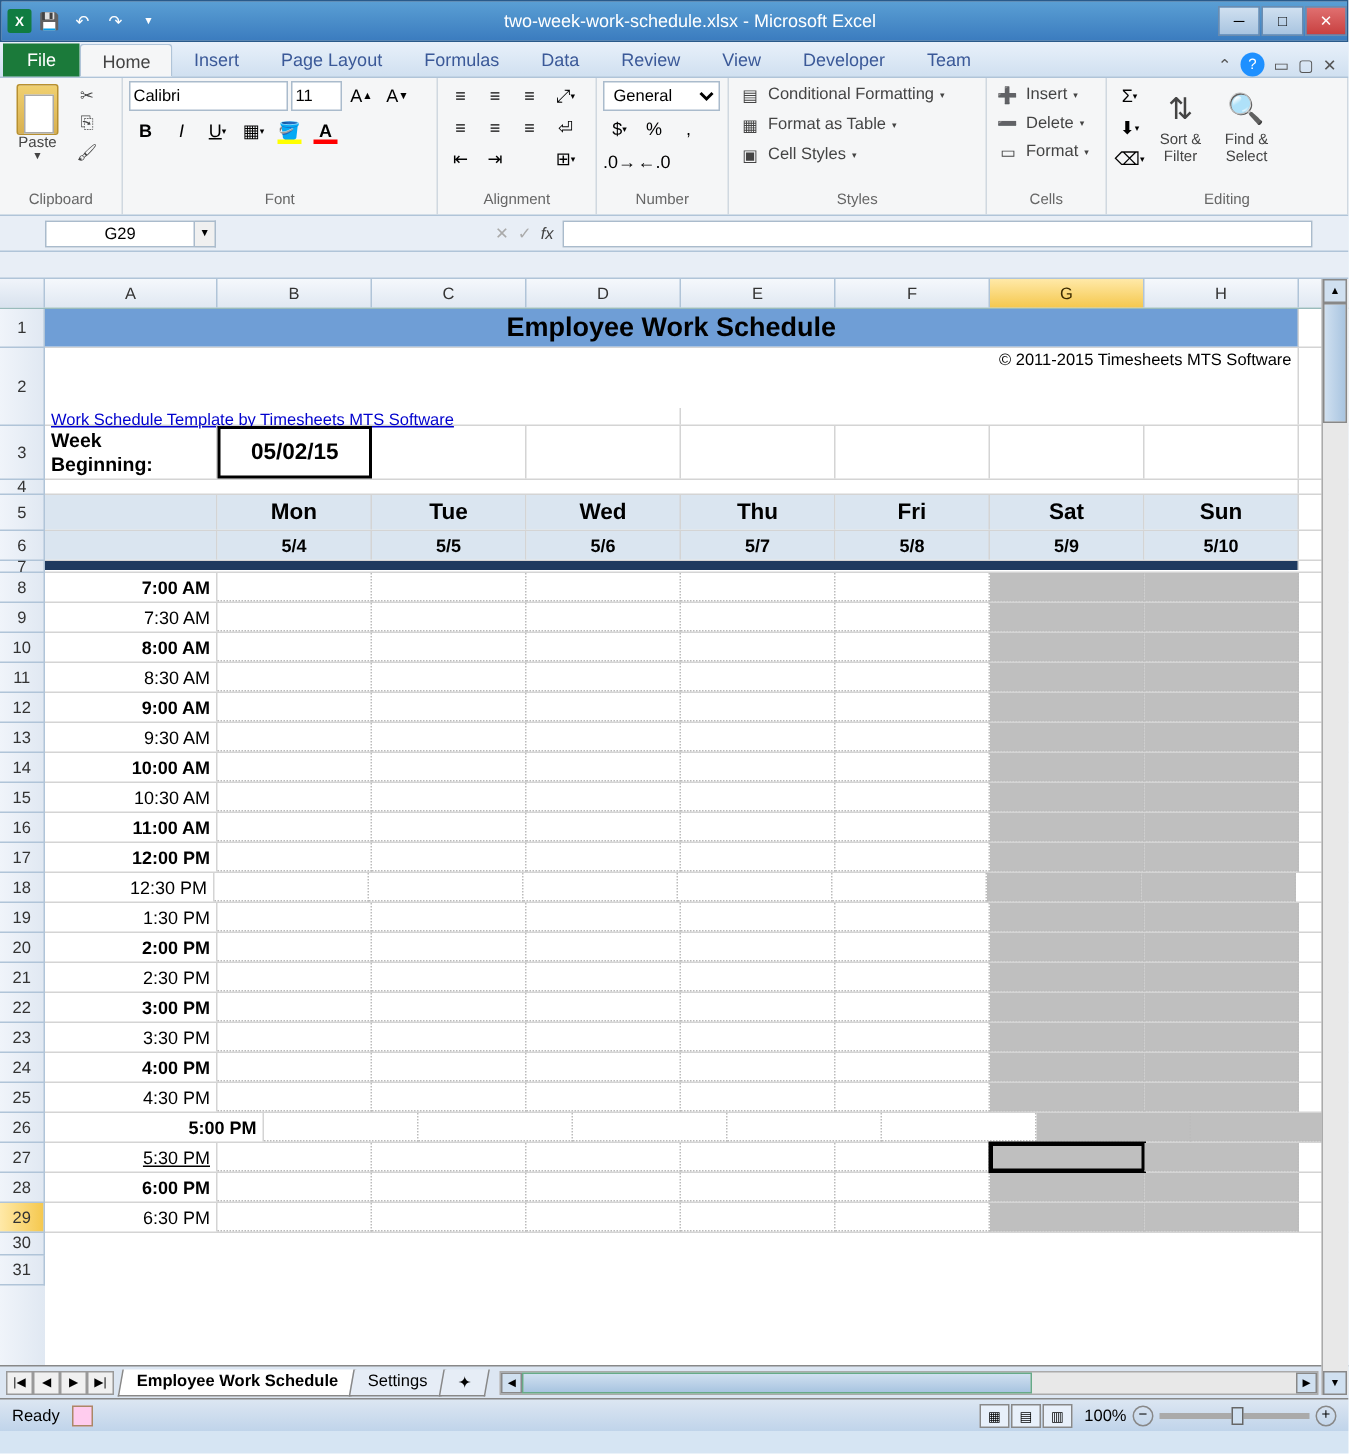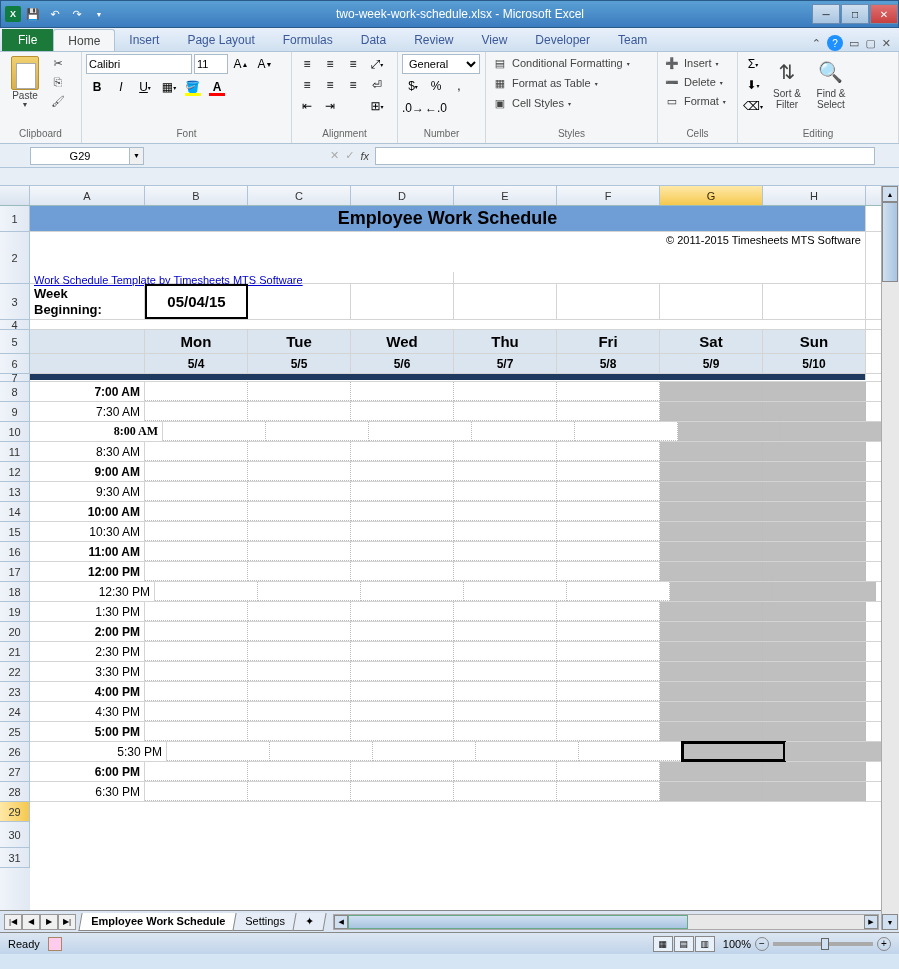--- a/index.html
+++ b/index.html
@@ -361,34 +361,34 @@
         <div class="rh" style="height: 20px;">20</div>
         <div class="rh" style="height: 20px;">21</div>
         <div class="rh" style="height: 20px;">22</div>
         <div class="rh" style="height: 20px;">23</div>
         <div class="rh" style="height: 20px;">24</div>
         <div class="rh" style="height: 20px;">25</div>
         <div class="rh" style="height: 20px;">26</div>
         <div class="rh" style="height: 20px;">27</div>
         <div class="rh" style="height: 20px;">28</div>
         <div class="rh sel" style="height: 20px;">29</div>
-        <div class="rh" style="height: 26px;">30</div>
+        <div class="rh" style="height: 15px;">30</div>
         <div class="rh" style="height: 20px;">31</div>
       </div>
     <div class="cells" id="cells">
         <div class="cell-row" style="height: 26px;">
           <div class="cell sheet-title" style="width: 836px;">Employee Work Schedule</div>
         </div>
         <div class="cell-row" style="height: 52px;">
           <div class="cell link-cell" style="width: 424px; align-items: flex-start; padding-top: 2px;">Work Schedule Template by Timesheets MTS Software</div>
           <div class="cell copy-cell" style="width: 412px; align-items: flex-start; padding-top: 2px;">© 2011-2015 Timesheets MTS Software</div>
         </div>
         <div class="cell-row" style="height: 36px;">
           <div class="cell week-label" style="width: 115px; line-height: 1.2;">Week<br>Beginning:</div>
-          <div class="cell date-box" style="width: 103px;">05/04/15</div>
+          <div class="cell date-box" style="width: 103px;">05/02/15</div>
           <div class="cell " style="width: 103px;"></div>
           <div class="cell " style="width: 103px;"></div>
           <div class="cell " style="width: 103px;"></div>
           <div class="cell " style="width: 103px;"></div>
           <div class="cell " style="width: 103px;"></div>
           <div class="cell " style="width: 103px;"></div>
         </div>
         <div class="cell-row" style="height: 10px;">
           <div class="cell " style="width: 836px;"></div>
         </div>
@@ -429,21 +429,21 @@
           <div class="cell time-reg" style="width: 115px;">7:30 AM</div>
           <div class="cell sc" style="width: 103px;"></div>
           <div class="cell sc" style="width: 103px;"></div>
           <div class="cell sc" style="width: 103px;"></div>
           <div class="cell sc" style="width: 103px;"></div>
           <div class="cell sc" style="width: 103px;"></div>
           <div class="cell sc wkend" style="width: 103px;"></div>
           <div class="cell sc wkend" style="width: 103px;"></div>
         </div>
         <div class="cell-row schedule-row" style="height: 20px;">
-          <div class="cell time-bold" style="width: 133px; font-family: Liberation Serif, serif;">8:00 AM</div>
+          <div class="cell time-bold" style="width: 115px;">8:00 AM</div>
           <div class="cell sc" style="width: 103px;"></div>
           <div class="cell sc" style="width: 103px;"></div>
           <div class="cell sc" style="width: 103px;"></div>
           <div class="cell sc" style="width: 103px;"></div>
           <div class="cell sc" style="width: 103px;"></div>
           <div class="cell sc wkend" style="width: 103px;"></div>
           <div class="cell sc wkend" style="width: 103px;"></div>
         </div>
         <div class="cell-row schedule-row" style="height: 20px;">
           <div class="cell time-reg" style="width: 115px;">8:30 AM</div>
@@ -509,21 +509,21 @@
           <div class="cell time-bold" style="width: 115px;">12:00 PM</div>
           <div class="cell sc" style="width: 103px;"></div>
           <div class="cell sc" style="width: 103px;"></div>
           <div class="cell sc" style="width: 103px;"></div>
           <div class="cell sc" style="width: 103px;"></div>
           <div class="cell sc" style="width: 103px;"></div>
           <div class="cell sc wkend" style="width: 103px;"></div>
           <div class="cell sc wkend" style="width: 103px;"></div>
         </div>
         <div class="cell-row schedule-row" style="height: 20px;">
-          <div class="cell time-reg" style="width: 113px; margin-left: 12px;">12:30 PM</div>
+          <div class="cell time-reg" style="width: 113px;">12:30 PM</div>
           <div class="cell sc" style="width: 103px;"></div>
           <div class="cell sc" style="width: 103px;"></div>
           <div class="cell sc" style="width: 103px;"></div>
           <div class="cell sc" style="width: 103px;"></div>
           <div class="cell sc" style="width: 103px;"></div>
           <div class="cell sc wkend" style="width: 103px;"></div>
           <div class="cell sc wkend" style="width: 103px;"></div>
         </div>
         <div class="cell-row schedule-row" style="height: 20px;">
           <div class="cell time-reg" style="width: 115px;">1:30 PM</div>
@@ -549,20 +549,30 @@
           <div class="cell time-reg" style="width: 115px;">2:30 PM</div>
           <div class="cell sc" style="width: 103px;"></div>
           <div class="cell sc" style="width: 103px;"></div>
           <div class="cell sc" style="width: 103px;"></div>
           <div class="cell sc" style="width: 103px;"></div>
           <div class="cell sc" style="width: 103px;"></div>
           <div class="cell sc wkend" style="width: 103px;"></div>
           <div class="cell sc wkend" style="width: 103px;"></div>
         </div>
         <div class="cell-row schedule-row" style="height: 20px;">
+          <div class="cell time-bold" style="width: 115px;">3:00 PM</div>
+          <div class="cell sc" style="width: 103px;"></div>
+          <div class="cell sc" style="width: 103px;"></div>
+          <div class="cell sc" style="width: 103px;"></div>
+          <div class="cell sc" style="width: 103px;"></div>
+          <div class="cell sc" style="width: 103px;"></div>
+          <div class="cell sc wkend" style="width: 103px;"></div>
+          <div class="cell sc wkend" style="width: 103px;"></div>
+        </div>
+        <div class="cell-row schedule-row" style="height: 20px;">
           <div class="cell time-reg" style="width: 115px;">3:30 PM</div>
           <div class="cell sc" style="width: 103px;"></div>
           <div class="cell sc" style="width: 103px;"></div>
           <div class="cell sc" style="width: 103px;"></div>
           <div class="cell sc" style="width: 103px;"></div>
           <div class="cell sc" style="width: 103px;"></div>
           <div class="cell sc wkend" style="width: 103px;"></div>
           <div class="cell sc wkend" style="width: 103px;"></div>
         </div>
         <div class="cell-row schedule-row" style="height: 20px;">
@@ -578,32 +588,32 @@
         <div class="cell-row schedule-row" style="height: 20px;">
           <div class="cell time-reg" style="width: 115px; padding-left: 44px;">4:30 PM</div>
           <div class="cell sc" style="width: 103px;"></div>
           <div class="cell sc" style="width: 103px;"></div>
           <div class="cell sc" style="width: 103px;"></div>
           <div class="cell sc" style="width: 103px;"></div>
           <div class="cell sc" style="width: 103px;"></div>
           <div class="cell sc wkend" style="width: 103px;"></div>
           <div class="cell sc wkend" style="width: 103px;"></div>
         </div>
-        <div class="cell-row schedule-row" style="height: 20px;">
+        <div class="cell-row schedule-row" style="height: 20px; padding-left: 31px;">
           <div class="cell time-bold" style="width: 115px;">5:00 PM</div>
           <div class="cell sc" style="width: 103px;"></div>
           <div class="cell sc" style="width: 103px;"></div>
           <div class="cell sc" style="width: 103px;"></div>
           <div class="cell sc" style="width: 103px;"></div>
           <div class="cell sc" style="width: 103px;"></div>
           <div class="cell sc wkend" style="width: 103px;"></div>
           <div class="cell sc wkend" style="width: 103px;"></div>
         </div>
         <div class="cell-row schedule-row" style="height: 20px;">
-          <div class="cell time-reg" style="width: 137px;">5:30 PM</div>
+          <div class="cell time-reg" style="width: 115px; text-decoration: underline;">5:30 PM</div>
           <div class="cell sc" style="width: 103px;"></div>
           <div class="cell sc" style="width: 103px;"></div>
           <div class="cell sc" style="width: 103px;"></div>
           <div class="cell sc" style="width: 103px;"></div>
           <div class="cell sc" style="width: 103px;"></div>
           <div class="cell sc wkend sel-cell" style="width: 103px;"></div>
           <div class="cell sc wkend" style="width: 103px;"></div>
         </div>
         <div class="cell-row schedule-row" style="height: 20px;">
           <div class="cell time-bold" style="width: 115px;">6:00 PM</div>

